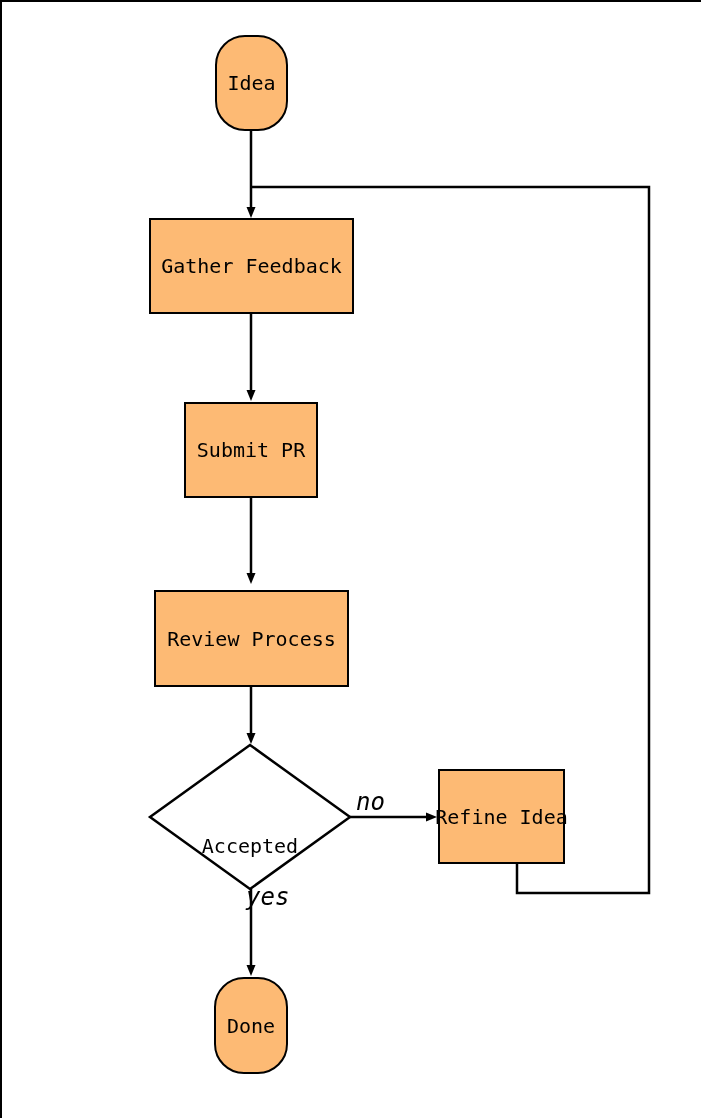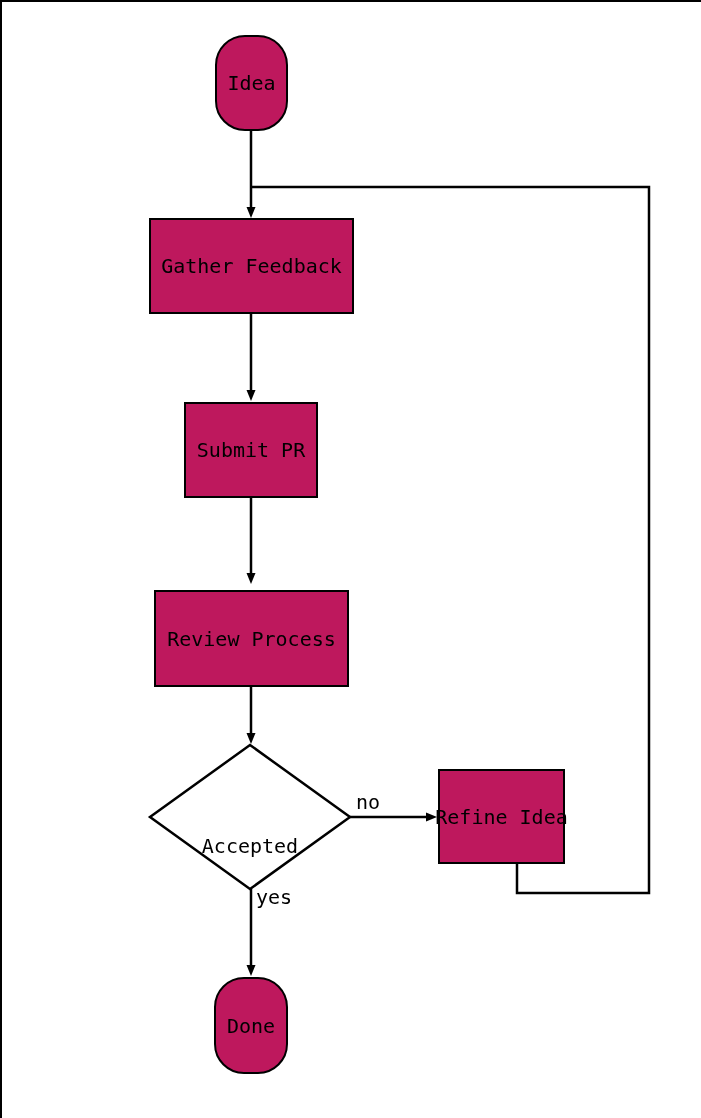--- a/index.html
+++ b/index.html
@@ -16,21 +16,21 @@
     position: absolute;
     left: 0;
     top: 0;
     width: 701px;
     height: 1118px;
   }
   .node {
     position: absolute;
     box-sizing: border-box;
     border: 2.5px solid #000000;
-    background: #be185d;
+    background: #fdba74;
     display: flex;
     align-items: center;
     justify-content: center;
     font-size: 20px;
     line-height: 1;
     white-space: nowrap;
   }
   .terminal { border-radius: 30px; }
   #node-idea    { left: 215px; top: 35px;  width: 73px;  height: 96px; }
   #node-gather  { left: 149px; top: 218px; width: 205px; height: 96px; }
@@ -39,26 +39,27 @@
   #node-refine  { left: 438px; top: 769px; width: 127px; height: 95px; }
   #node-done    { left: 214px; top: 977px; width: 74px;  height: 97px; }
   #label-accepted {
     position: absolute;
     left: 150px; top: 824px; width: 200px; height: 44px;
     display: flex; align-items: center; justify-content: center;
     font-size: 20px; line-height: 1; white-space: nowrap;
   }
   .edge-label {
     position: absolute;
-    font-size: 20px;
+    font-size: 24px;
     line-height: 22px;
     white-space: nowrap;
+    font-style: italic;
   }
   #edge-label-no  { left: 356px; top: 791px; }
-  #edge-label-yes { left: 256px; top: 886px; }
+  #edge-label-yes { left: 246px; top: 886px; }
 </style>
 </head>
 <body>
 
 <div class="canvas">
 
   <svg class="edges" viewBox="0 0 701 1118" fill="none" stroke="#000000" stroke-width="2.5">
 
     <line x1="0" y1="1" x2="701" y2="1" stroke-width="2"></line>
     <line x1="1" y1="0" x2="1" y2="1118" stroke-width="2"></line>

